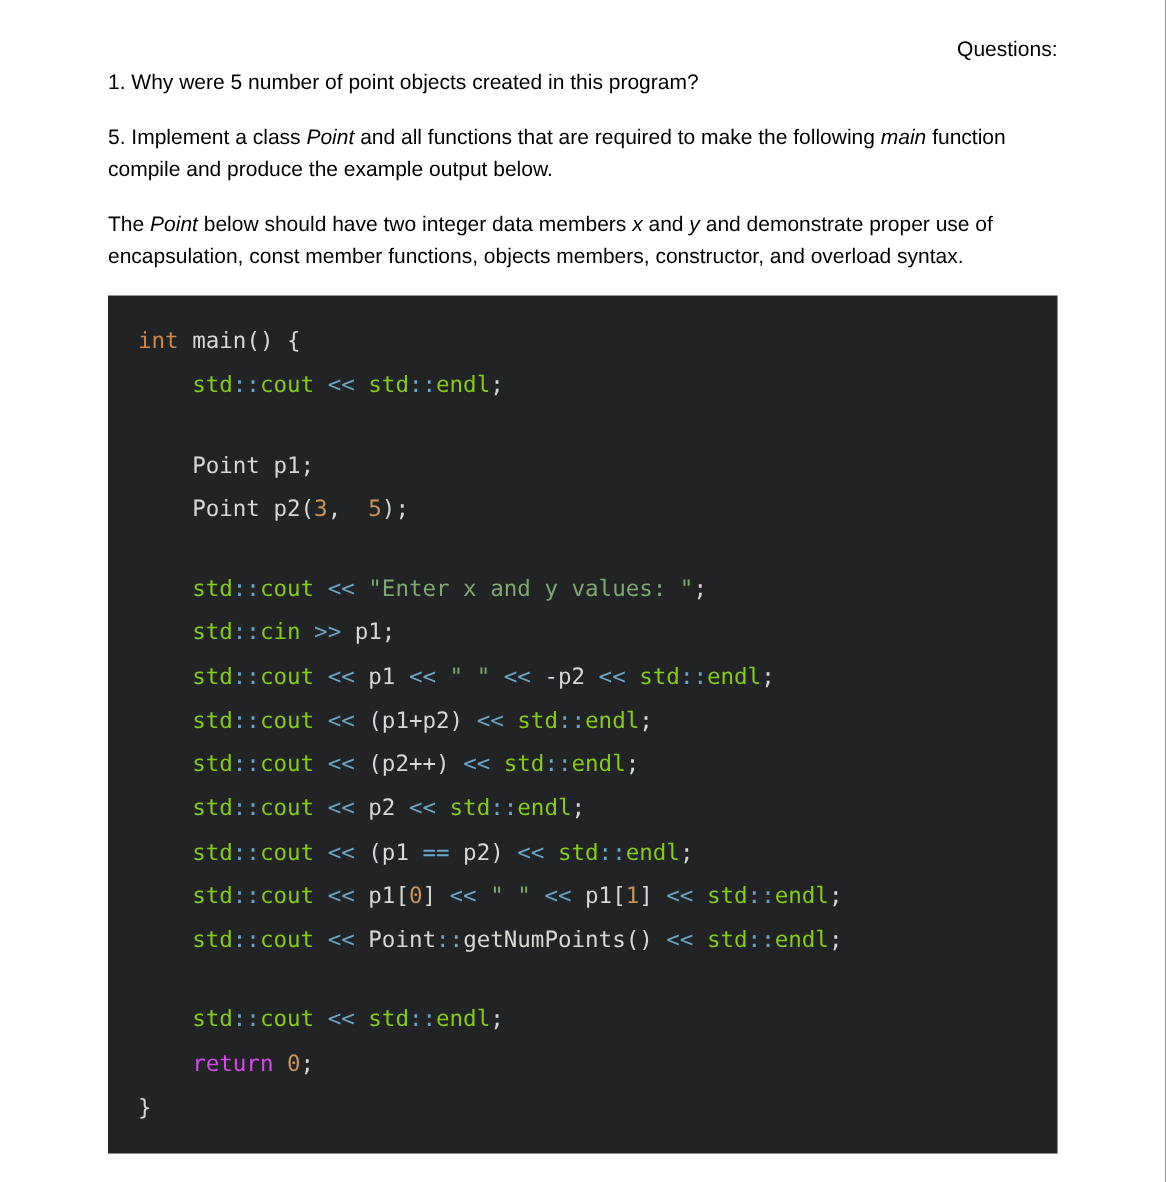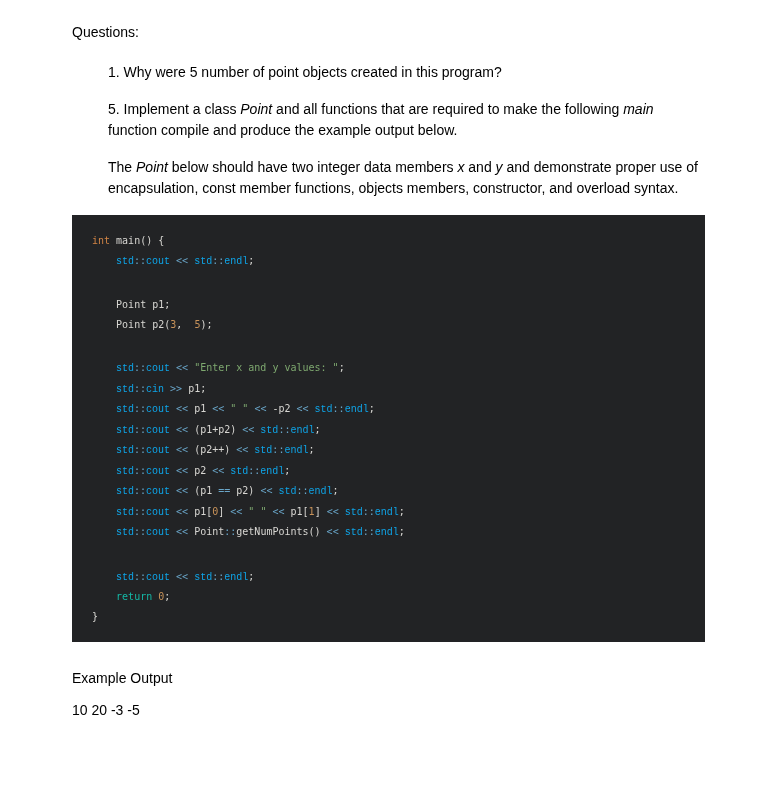--- a/index.html
+++ b/index.html
@@ -5,44 +5,44 @@
     * { margin: 0; padding: 0; box-sizing: border-box; }
     body {
       font-family: Arial, Helvetica, sans-serif;
       font-size: 14px;
       color: #000;
       background: #fff;
       padding: 24px 72px;
       width: 777px;
     }
     .section-title {
-      margin-bottom: 22px;
+      margin-bottom: 4px;
+      text-align: right;
     }
     .para {
       margin-bottom: 16px;
       line-height: 1.5;
-      margin-left: 36px;
     }
     .italic {
       font-style: italic;
     }
     .code-block {
       background: #222325;
       padding: 16px 20px;
       font-family: "Menlo", "Consolas", monospace;
-      font-size: 10px;
+      font-size: 15px;
       line-height: 1.95;
       margin-bottom: 28px;
       white-space: pre;
       color: #ddd;
     }
     .blank-line { height: 24px; }
     .kw-type { color: #d28445; }
-    .kw-ret { color: #14b8a6; }
-    .ns { color: #0ea5e9; font-family: Liberation Mono, monospace; }
+    .kw-ret { color: #d946ef; }
+    .ns { color: #84cc16; }
     .op { color: #6aa6c9; }
     .str { color: #7ea86f; }
     .num { color: #c9935a; }
     .ident { color: #d8d7d3; }
     .punct { color: #d8d7d3; }
     .example-title {
       margin-bottom: 14px;
     }
     .output-line {
       line-height: 1.45;

